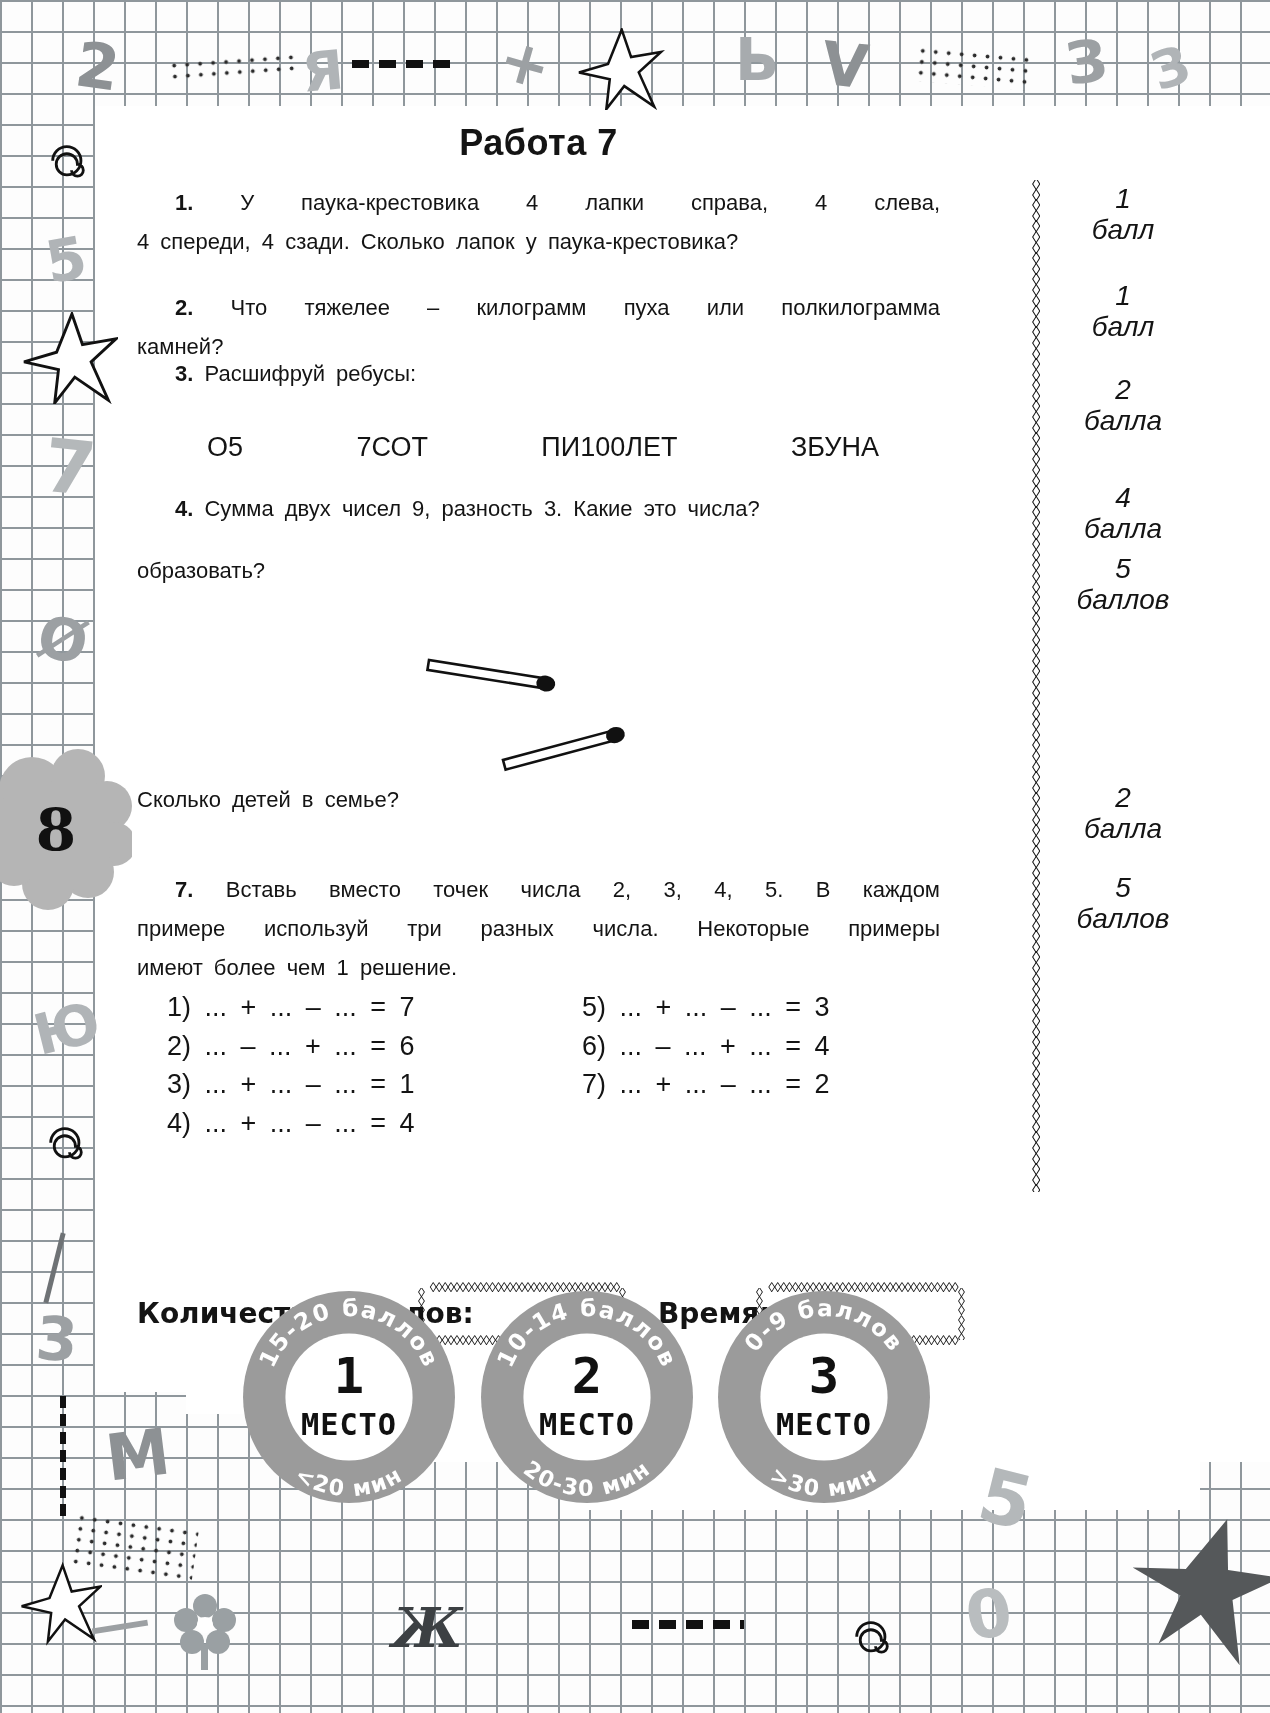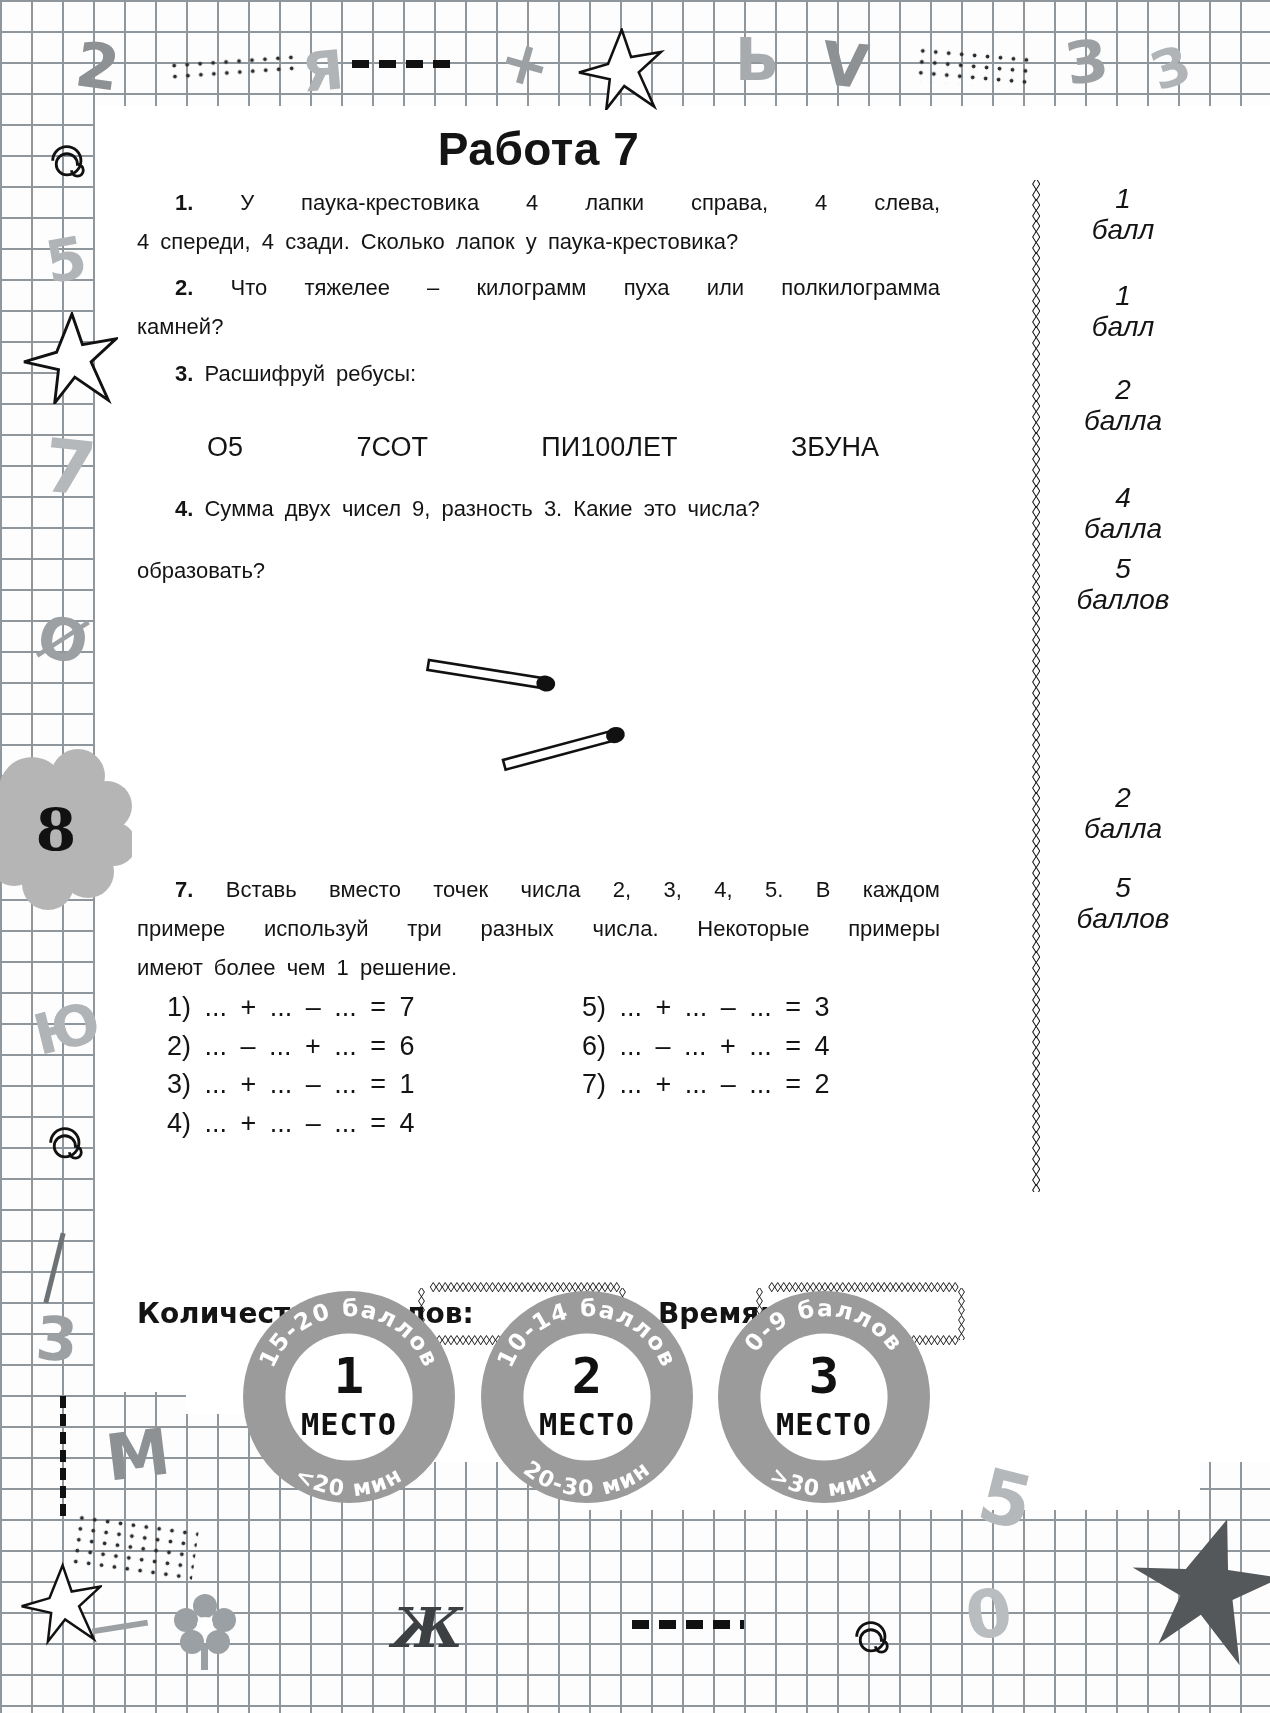--- a/index.html
+++ b/index.html
@@ -8,21 +8,21 @@
                      linear-gradient(to bottom,#8f979c 2px,transparent 2px);
     background-size:31px 31px;
     font-family:"Liberation Sans",sans-serif;color:#141414;}
   .wpanel{position:absolute;background:#fff;}
   #panelA{left:95px;top:106px;width:1175px;height:1286px;}
   #panelB{left:186px;top:1392px;width:1084px;height:22px;}
   #panelC{left:320px;top:1414px;width:950px;height:48px;}
   #panelD{left:560px;top:1462px;width:640px;height:48px;}
 
   .title{position:absolute;left:137px;top:122px;width:803px;margin:0;text-align:center;
-    font-size:46px;font-weight:bold;letter-spacing:.5px;}
+    font-size:36px;font-weight:bold;letter-spacing:.5px;}
 
   .content{position:absolute;left:137px;top:0;width:803px;}
   .prob{position:absolute;width:803px;font-size:22px;line-height:39px;word-spacing:5px;}
   .jl{display:block;text-align:justify;text-align-last:justify;}
   .jl-end{display:block;text-align:justify;text-align-last:left;}
   .l1{text-indent:38px;}
   .pnum{font-weight:bold;}
 
   .rebus-row{position:absolute;left:207px;top:432px;width:672px;display:flex;
     justify-content:space-between;font-size:27px;}
@@ -155,38 +155,39 @@
 
   <h1 class="title">Работа 7</h1>
 
   <div class="content">
 
     <div class="prob" style="top:183px">
       <div class="jl l1"><b class="pnum">1.</b> <span>У паука-крестовика 4 лапки справа, 4 слева,</span></div>
       <div class="jl-end">4 спереди, 4 сзади. Сколько лапок у паука-крестовика?</div>
     </div>
 
-    <div class="prob" style="top:268px">
+    <div class="prob" style="top:288px">
       <div class="jl l1"><b class="pnum">2.</b> <span>Что тяжелее – килограмм пуха или полкилограмма</span></div>
       <div class="jl-end">камней?</div>
     </div>
 
     <div class="prob" style="top:354px">
       <div class="jl-end l1"><b class="pnum">3.</b> <span>Расшифруй ребусы:</span></div>
     </div>
 
     <div class="prob" style="top:489px">
       <div class="jl-end l1"><b class="pnum">4.</b> <span>Сумма двух чисел 9, разность 3. Какие это числа?</span></div>
     </div>
 
     <div class="prob" style="top:551px">
       <div class="jl-end">образовать?</div>
     </div>
 
     <div class="prob" style="top:780px">
+      <div class="jl-end">Сколько детей в семье?</div>
     </div>
 
     <div class="prob" style="top:870px">
       <div class="jl l1"><b class="pnum">7.</b> <span>Вставь вместо точек числа 2, 3, 4, 5. В каждом</span></div>
       <div class="jl">примере используй три разных числа. Некоторые примеры</div>
       <div class="jl-end">имеют более чем 1 решение.</div>
     </div>
   </div>
 
   <div class="rebus-row">

